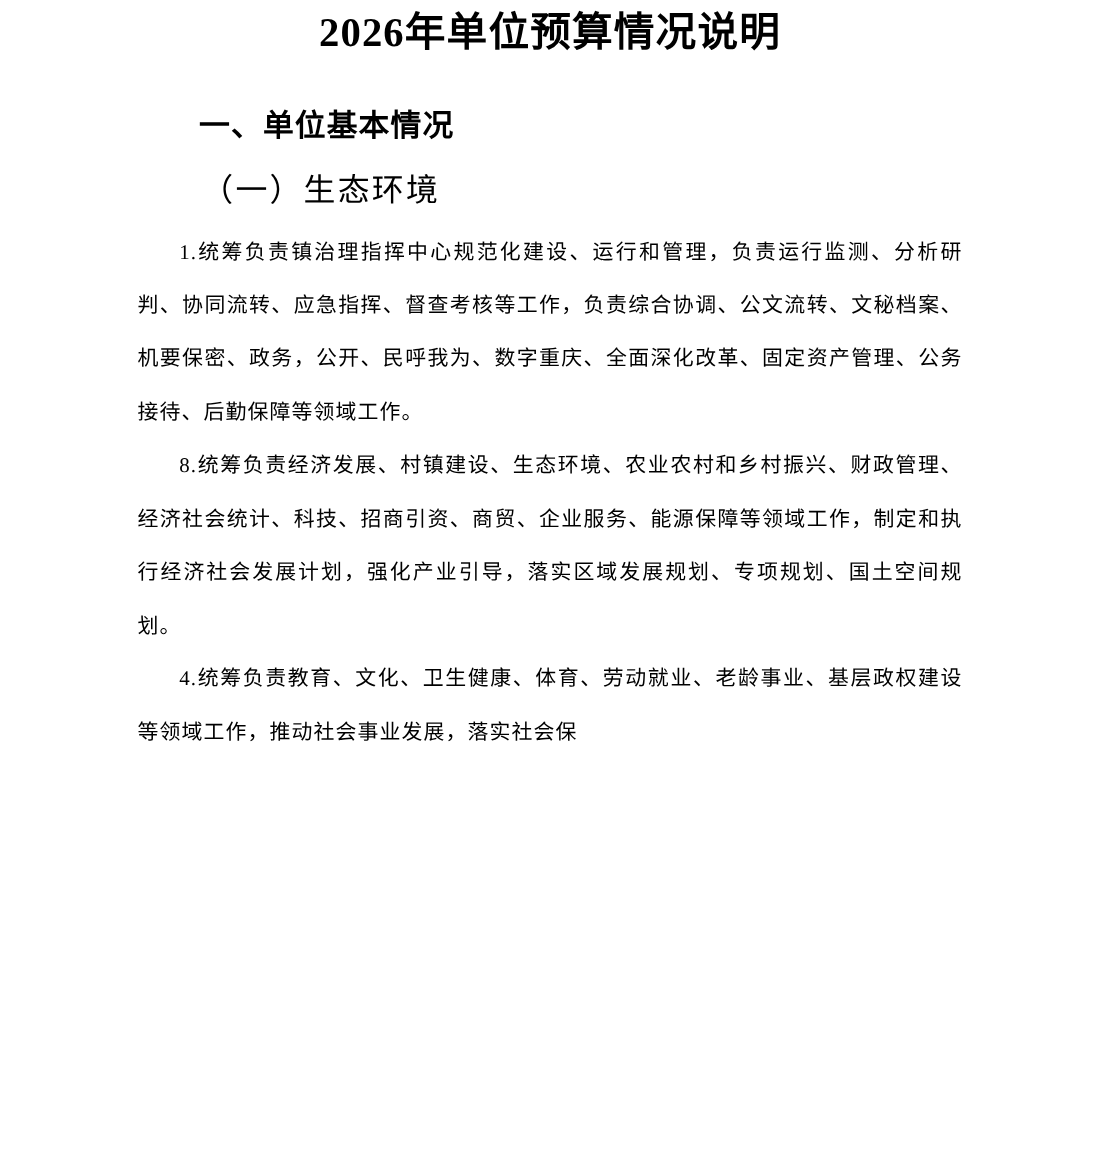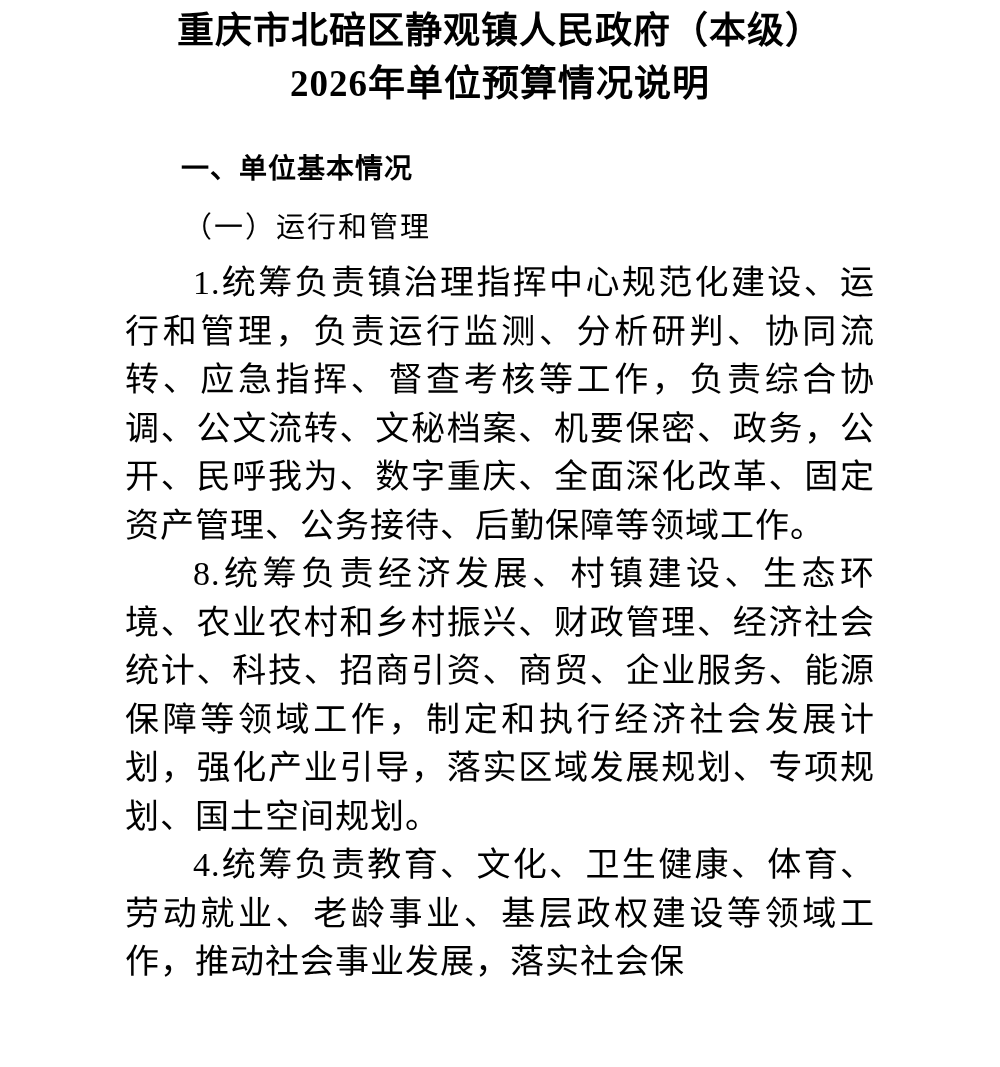--- a/index.html
+++ b/index.html
@@ -46,44 +46,43 @@
     font-weight: 400;
     font-size: 29px;
     line-height: 38px;
     text-indent: 2em;
     letter-spacing: 2px;
   }
   .body-paragraph {
     margin: 0;
     font-family: "Liberation Serif", serif;
     font-weight: 400;
-    font-size: 34px;
+    font-size: 19px;
     line-height: 48.5px;
     text-align: justify;
     text-justify: inter-character;
     text-indent: 2em;
     letter-spacing: 1px;
   }
   .body-paragraph.first {
     margin-top: 13px;
   }
 </style>
 </head>
 <body>
 
 <div class="page">
 
   <h1 class="doc-title">
-    <span class="title-line">重庆市北碚区静观镇人民政府（本级）</span>
     <span class="title-line">2026年单位预算情况说明</span>
   </h1>
 
   <h2 class="section-heading">一、单位基本情况</h2>
 
-  <h3 class="subsection-heading">（一）运行和管理</h3>
+  <h3 class="subsection-heading">（一）生态环境</h3>
 
   <p class="body-paragraph first">1.统筹负责镇治理指挥中心规范化建设、运行和管理，负责运行监测、分析研判、协同流转、应急指挥、督查考核等工作，负责综合协调、公文流转、文秘档案、机要保密、政务，公开、民呼我为、数字重庆、全面深化改革、固定资产管理、公务接待、后勤保障等领域工作。</p>
 
 
   <p class="body-paragraph">8.统筹负责经济发展、村镇建设、生态环境、农业农村和乡村振兴、财政管理、经济社会统计、科技、招商引资、商贸、企业服务、能源保障等领域工作，制定和执行经济社会发展计划，强化产业引导，落实区域发展规划、专项规划、国土空间规划。</p>
 
   <p class="body-paragraph">4.统筹负责教育、文化、卫生健康、体育、劳动就业、老龄事业、基层政权建设等领域工作，推动社会事业发展，落实社会保</p>
 
 </div>
 

